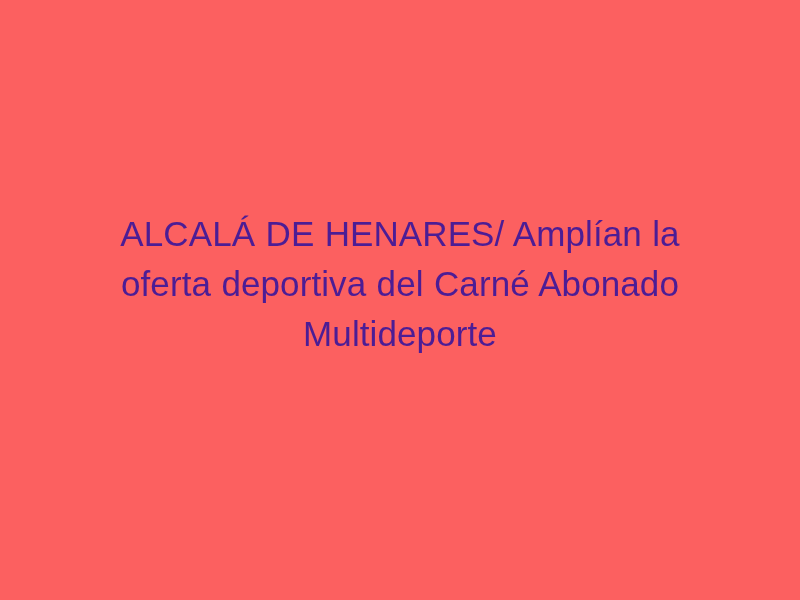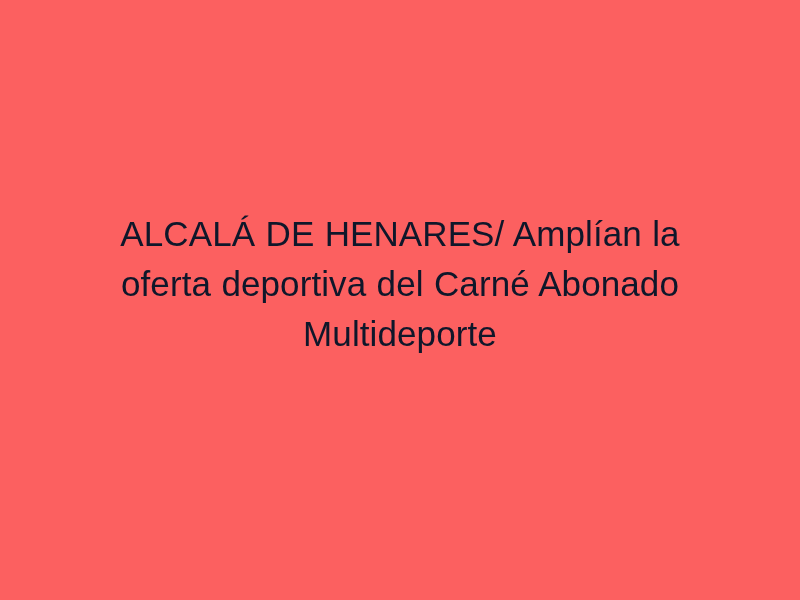--- a/index.html
+++ b/index.html
@@ -53,15 +53,15 @@
     letter-spacing: 0.1px;
     word-spacing: 0.5px;
     -webkit-font-smoothing: antialiased;
   }
 </style>
 </head>
 <body>
 
 <div class="placeholder-card" style="background: rgb(252, 96, 96);">
   <div class="headline-block">
-    <h1 class="headline" style="color: #0f172a;">ALCALÁ DE HENARES/ Amplían la oferta deportiva del Carné Abonado Multideporte</h1>
+    <h1 class="headline" style="color: #4c1d95;">ALCALÁ DE HENARES/ Amplían la oferta deportiva del Carné Abonado Multideporte</h1>
   </div>
 </div>
 
 </body></html>

